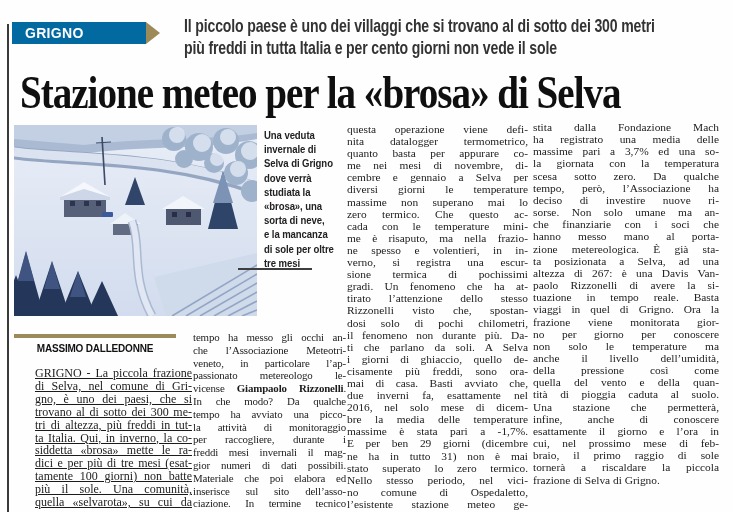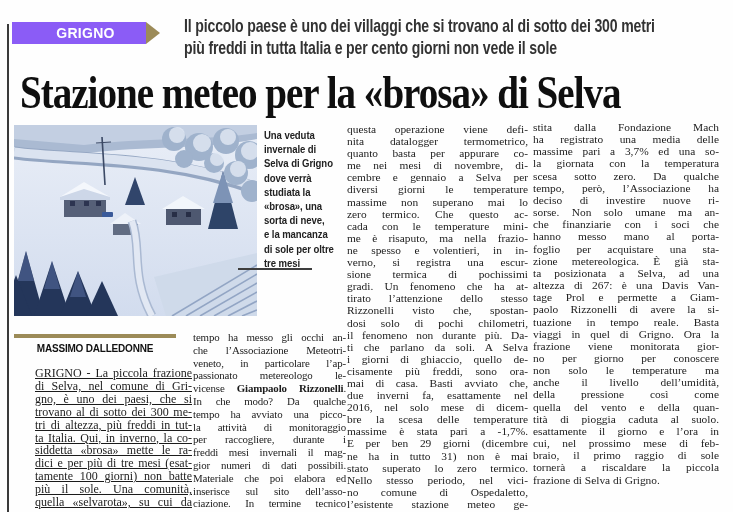--- a/index.html
+++ b/index.html
@@ -3,21 +3,21 @@
 <meta charset="utf-8">
 <style>
   html,body{margin:0;padding:0;background:#ffffff;}
   .page{position:relative;width:733px;height:512px;background:#fefefe;overflow:hidden;
         font-family:"Liberation Serif",serif;color:#1b1b1b;}
 
   
   .left-rule{position:absolute;left:7px;top:24px;width:2px;height:488px;background:#3a3a3a;}
 
   
-  .banner{position:absolute;left:12px;top:22px;height:22px;width:134px;background:#8b5cf6;text-align:center;}
+  .banner{position:absolute;left:12px;top:22px;height:22px;width:134px;background:#0369a1;}
   .banner-text{display:block;line-height:22px;padding-left:13px;
         font-family:"Liberation Sans",sans-serif;font-weight:bold;font-size:14px;
         letter-spacing:.3px;color:#ffffff;}
   .banner-arrow{position:absolute;left:134px;top:0;width:0;height:0;
         border-top:11px solid transparent;border-bottom:11px solid transparent;
         border-left:14px solid #9c8b58;}
 
   
   .standfirst{position:absolute;left:184px;top:15px;width:712px;
         transform:scaleX(.74);transform-origin:0 0;
@@ -227,55 +227,55 @@
       <div class="tl">tirato l’attenzione dello stesso</div>
       <div class="tl">Rizzonelli visto che, spostan-</div>
       <div class="tl">dosi solo di pochi chilometri,</div>
       <div class="tl">il fenomeno non durante più. Da-</div>
       <div class="tl">ti che parlano da soli. A Selva</div>
       <div class="tl">i giorni di ghiaccio, quello de-</div>
       <div class="tl">cisamente più freddi, sono ora-</div>
       <div class="tl">mai di casa. Basti avviato che,</div>
       <div class="tl">due inverni fa, esattamente nel</div>
       <div class="tl">2016, nel solo mese di dicem-</div>
-      <div class="tl">bre la scesa delle temperature</div>
+      <div class="tl">bre la media delle temperature</div>
       <div class="tl">massime è stata pari a -1,7%.</div>
       <div class="tl">E per ben 29 giorni (dicembre</div>
       <div class="tl">ne ha in tutto 31) non è mai</div>
       <div class="tl">stato superato lo zero termico.</div>
       <div class="tl">Nello stesso periodo, nel vici-</div>
       <div class="tl">no comune di Ospedaletto,</div>
       <div class="tl">l’esistente stazione meteo ge-</div>
     </div>
   <div class="col col4 jcol">
       <div class="tl">stita dalla Fondazione Mach</div>
       <div class="tl">ha registrato una media delle</div>
       <div class="tl">massime pari a 3,7% ed una so-</div>
       <div class="tl">la giornata con la temperatura</div>
       <div class="tl">scesa sotto zero. Da qualche</div>
       <div class="tl">tempo, però, l’Associazione ha</div>
       <div class="tl">deciso di investire nuove ri-</div>
       <div class="tl">sorse. Non solo umane ma an-</div>
       <div class="tl">che finanziarie con i soci che</div>
       <div class="tl">hanno messo mano al porta-</div>
-      <div class="tl">foglio per acquistare una sta-</div>
       <div class="tl">zione metereologica. È già sta-</div>
       <div class="tl">ta posizionata a Selva, ad una</div>
       <div class="tl">altezza di 267: è una Davis Van-</div>
-      <div class="tl">tage Prol e permette a Giam-</div>
       <div class="tl">paolo Rizzonelli di avere la si-</div>
       <div class="tl">tuazione in tempo reale. Basta</div>
       <div class="tl">viaggi in quel di Grigno. Ora la</div>
       <div class="tl">frazione viene monitorata gior-</div>
       <div class="tl">no per giorno per conoscere</div>
       <div class="tl">non solo le temperature ma</div>
       <div class="tl">anche il livello dell’umidità,</div>
       <div class="tl">della pressione così come</div>
       <div class="tl">quella del vento e della quan-</div>
       <div class="tl">tità di pioggia caduta al suolo.</div>
+      <div class="tl">Una stazione che permetterà,</div>
+      <div class="tl">infine, anche di conoscere</div>
       <div class="tl">esattamente il giorno e l’ora in</div>
       <div class="tl">cui, nel prossimo mese di feb-</div>
       <div class="tl">braio, il primo raggio di sole</div>
       <div class="tl">tornerà a riscaldare la piccola</div>
       <div class="tl" style="text-align-last: left;">frazione di Selva di Grigno.</div>
     </div>
 
 </div>
 
 </body></html>

